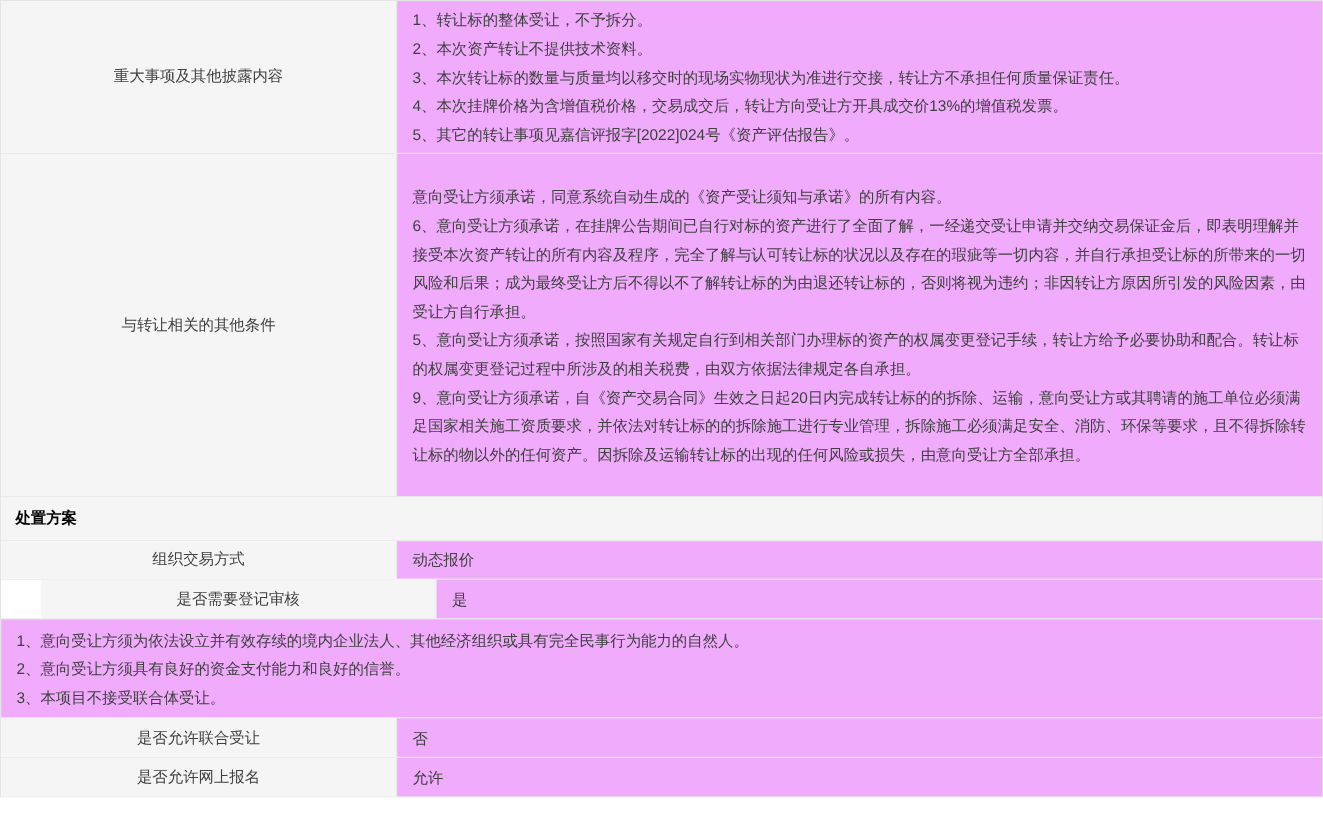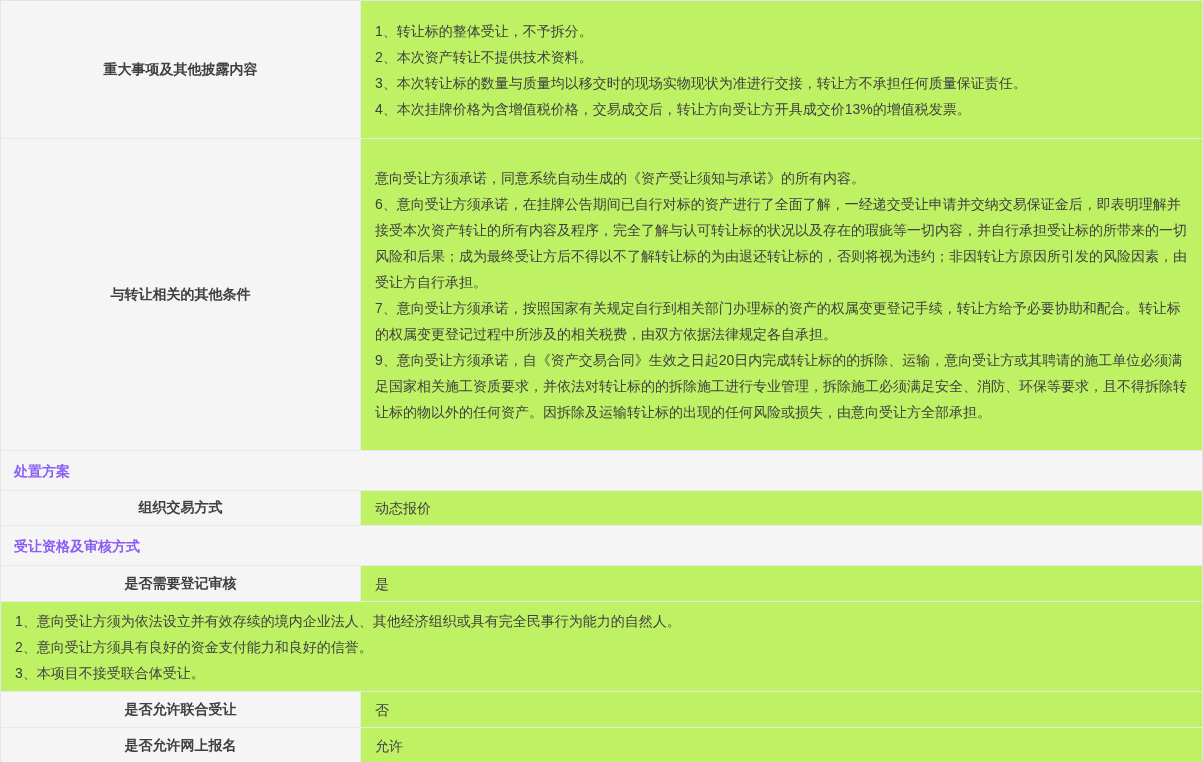--- a/index.html
+++ b/index.html
@@ -23,84 +23,82 @@
     width:360px;
     box-sizing:border-box;
     background:#f5f5f5;
     border-right:1px solid #e9e9e9;
     display:flex;
     align-items:center;
     justify-content:center;
     text-align:center;
     padding:4px 14px;
     color:#404040;
-    font-weight:bold;
   }
   .field-row .value-cell{
     flex:1 1 auto;
     box-sizing:border-box;
-    background:#bef264;
+    background:#f0abfc;
     display:flex;
     flex-direction:column;
     justify-content:center;
     padding:4px 14px;
   }
   .value-cell p{
     margin:0;
     line-height:26px;
     color:#404040;
     text-align:left;
   }
   .section-row{
     background:#f5f5f5;
     align-items:center;
   }
   .section-title{
     font-weight:bold;
-    color:#8b5cf6;
+    color:#000000;
     padding:0 0 0 13px;
     line-height:1;
+    font-family:Liberation Serif, serif;
   }
 </style>
 </head>
 <body>
 
 <div class="doc">
   <div id="rows">
       <div class="row field-row" style="min-height: 137px;">
         <div class="label-cell">重大事项及其他披露内容</div>
         <div class="value-cell">
           <p>1、转让标的整体受让，不予拆分。</p>
           <p>2、本次资产转让不提供技术资料。</p>
           <p>3、本次转让标的数量与质量均以移交时的现场实物现状为准进行交接，转让方不承担任何质量保证责任。</p>
           <p>4、本次挂牌价格为含增值税价格，交易成交后，转让方向受让方开具成交价13%的增值税发票。</p>
+          <p>5、其它的转让事项见嘉信评报字[2022]024号《资产评估报告》。</p>
         </div>
       </div>
       <div class="row field-row" style="min-height: 312px;">
         <div class="label-cell">与转让相关的其他条件</div>
         <div class="value-cell">
           <p>意向受让方须承诺，同意系统自动生成的《资产受让须知与承诺》的所有内容。</p>
           <p>6、意向受让方须承诺，在挂牌公告期间已自行对标的资产进行了全面了解，一经递交受让申请并交纳交易保证金后，即表明理解并接受本次资产转让的所有内容及程序，完全了解与认可转让标的状况以及存在的瑕疵等一切内容，并自行承担受让标的所带来的一切风险和后果；成为最终受让方后不得以不了解转让标的为由退还转让标的，否则将视为违约；非因转让方原因所引发的风险因素，由受让方自行承担。</p>
-          <p>7、意向受让方须承诺，按照国家有关规定自行到相关部门办理标的资产的权属变更登记手续，转让方给予必要协助和配合。转让标的权属变更登记过程中所涉及的相关税费，由双方依据法律规定各自承担。</p>
+          <p>5、意向受让方须承诺，按照国家有关规定自行到相关部门办理标的资产的权属变更登记手续，转让方给予必要协助和配合。转让标的权属变更登记过程中所涉及的相关税费，由双方依据法律规定各自承担。</p>
           <p>9、意向受让方须承诺，自《资产交易合同》生效之日起20日内完成转让标的的拆除、运输，意向受让方或其聘请的施工单位必须满足国家相关施工资质要求，并依法对转让标的的拆除施工进行专业管理，拆除施工必须满足安全、消防、环保等要求，且不得拆除转让标的物以外的任何资产。因拆除及运输转让标的出现的任何风险或损失，由意向受让方全部承担。</p>
         </div>
       </div>
       <div class="row section-row" style="min-height: 40px;">
         <div class="section-title">处置方案</div>
       </div>
       <div class="row field-row" style="min-height: 35px;">
         <div class="label-cell">组织交易方式</div>
         <div class="value-cell">
           <p>动态报价</p>
         </div>
       </div>
-      <div class="row section-row" style="min-height: 40px;">
-        <div class="section-title">受让资格及审核方式</div>
-      </div>
-      <div class="row field-row" style="min-height: 36px;">
+      <div class="row field-row" style="min-height: 36px; padding-left: 36px;">
         <div class="label-cell">是否需要登记审核</div>
         <div class="value-cell">
           <p>是</p>
         </div>
       </div>
       <div class="row field-row" style="min-height: 90px;">
         <div class="value-cell">
           <p>1、意向受让方须为依法设立并有效存续的境内企业法人、其他经济组织或具有完全民事行为能力的自然人。</p>
           <p>2、意向受让方须具有良好的资金支付能力和良好的信誉。</p>
           <p>3、本项目不接受联合体受让。</p>

